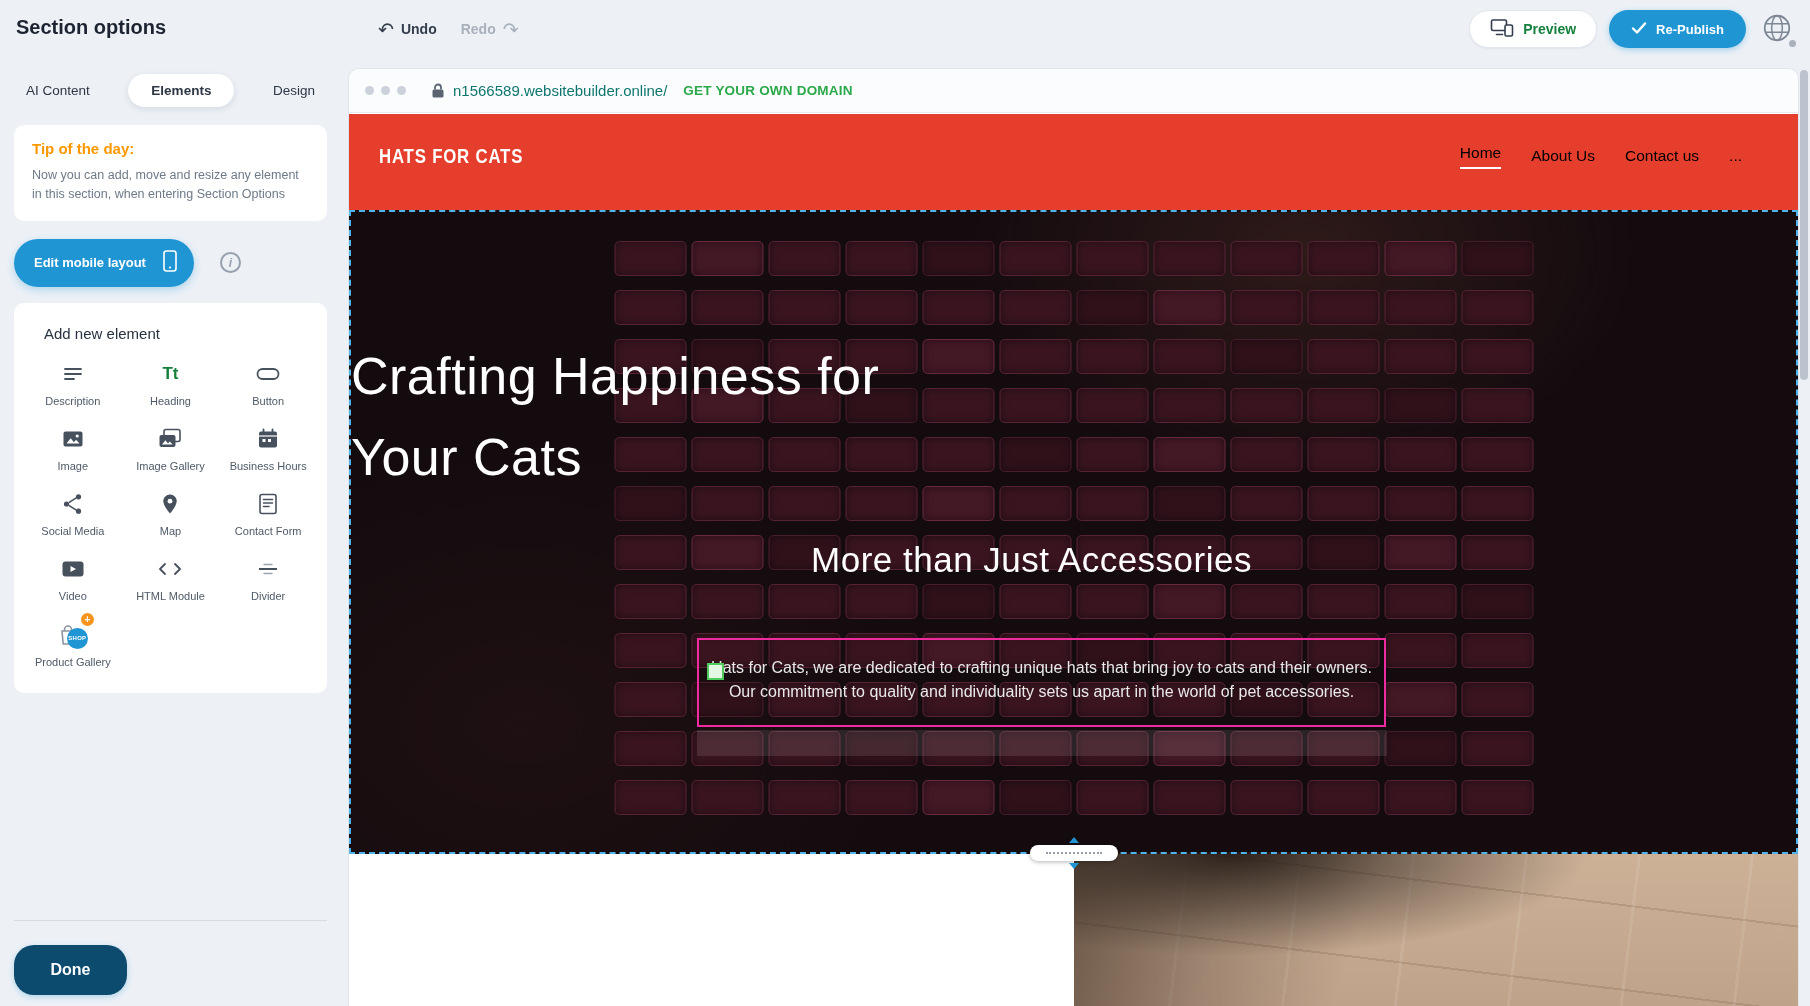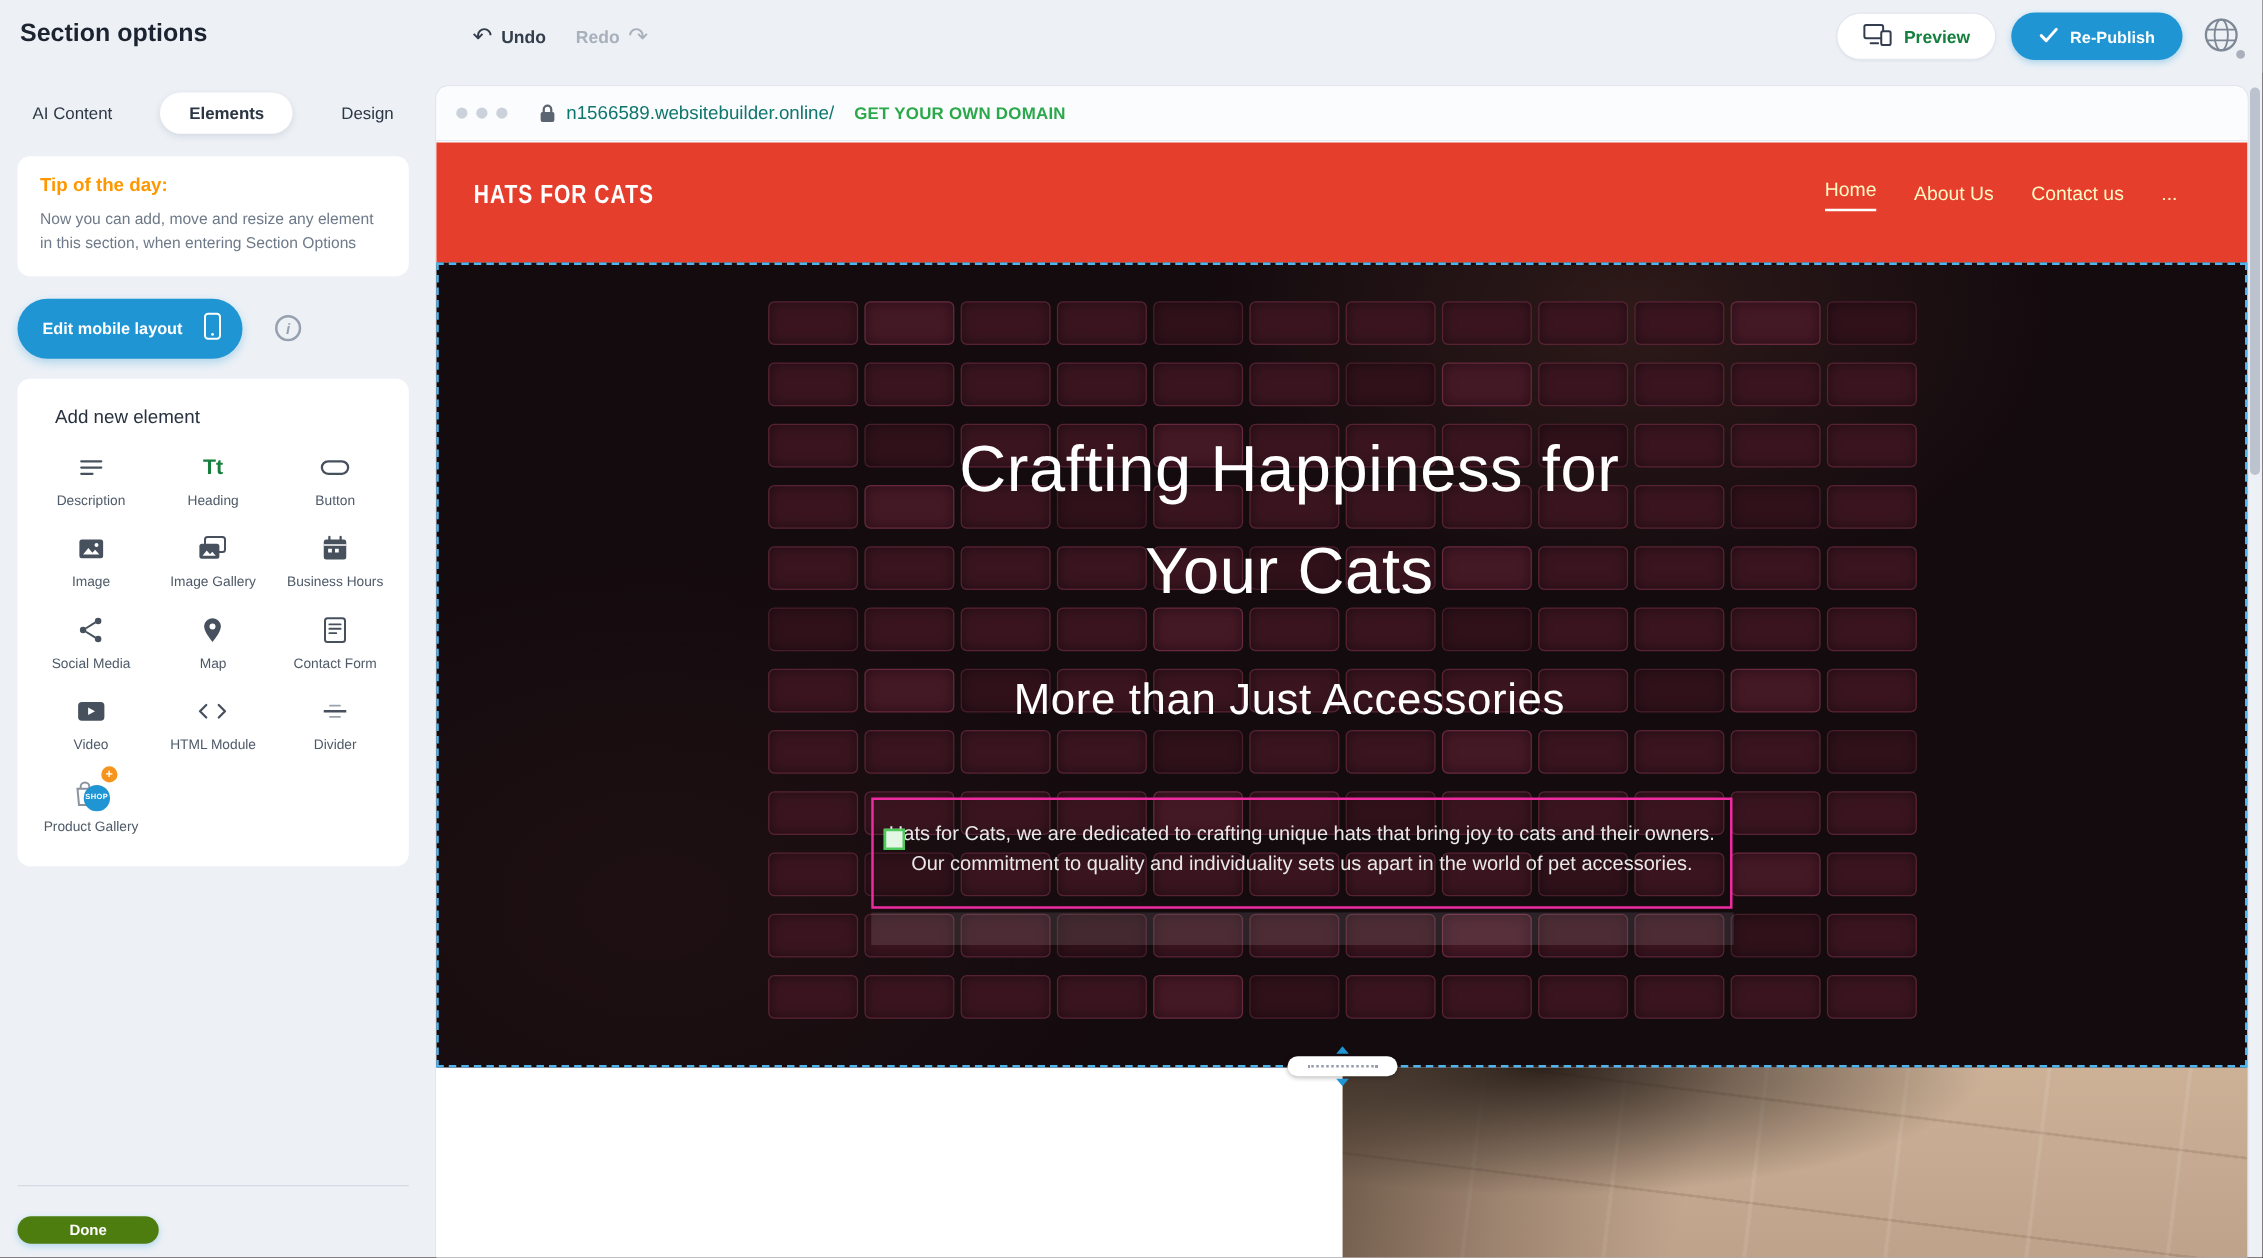--- a/index.html
+++ b/index.html
@@ -51,54 +51,54 @@
   .el-icon.tt { font-size:17px; font-weight:700; color:#15803d; }
   .el-label { font-size:11px; color:#4e5a68; text-align:center; line-height:1.3; }
   .pg-wrap { position:relative; width:36px; height:30px; }
   .pg-wrap svg { position:absolute; left:0; top:2px; }
   .pg-shop { position:absolute; left:12px; top:8px; width:21px; height:21px; border-radius:50%; background:#2095d3;
     color:#fff; font-size:6px; font-weight:700; letter-spacing:.3px; display:flex; align-items:center; justify-content:center; }
   .pg-plus { position:absolute; right:-3px; top:-7px; width:13px; height:13px; border-radius:50%; background:#f7941d;
     color:#fff; font-size:10px; font-weight:700; display:flex; align-items:center; justify-content:center; }
   .sidebar-bottom { position:absolute; left:14px; right:22px; bottom:0; }
   .sb-divider { border:none; border-top:1px solid #d6dbe3; margin:0 0 24px; }
-  .done-btn { width:113px; height:22px; background:#4d7c0f; border-radius:20px; color:#fff; font-weight:700;
-    font-size:12px; margin-bottom:11px; box-shadow:0 2px 6px rgba(32,149,211,.3); }
+  .done-btn { width:113px; height:50px; background:#0c4a6e; border-radius:20px; color:#fff; font-weight:700;
+    font-size:16px; margin-bottom:11px; box-shadow:0 2px 6px rgba(32,149,211,.3); }
 
   
   .main { position:absolute; left:349px; top:58px; right:0; bottom:0; }
   .browser { position:absolute; left:0; top:11px; right:12px; bottom:0; background:#fff;
     border-radius:10px 10px 0 0; overflow:hidden; box-shadow:0 0 0 1px rgba(25,40,70,.05); }
   .chrome { height:44px; background:#fbfcfe; border-bottom:1px solid #e7ebf1; display:flex; align-items:center; padding:0 16px; }
   .win-dot { width:9px; height:9px; border-radius:50%; background:#ccd2db; margin-right:7px; }
   .lock { margin:0 8px 0 18px; display:flex; }
   .url { font-size:15px; color:#0f766e; cursor:text; }
   .domain-cta { font-size:13.5px; font-weight:700; color:#2ba84a; margin-left:16px; letter-spacing:.2px; }
   .viewport { position:absolute; top:45px; left:0; right:0; bottom:0; background:#fff; }
 
   
   .site-header { height:96px; background:#e63e2d; display:flex; align-items:center; padding:0 56px 12px 30px; }
   .logo { color:#fff; font-size:21px; font-weight:700; letter-spacing:1px; transform:scaleX(.8);
     transform-origin:left center; white-space:nowrap; }
   .site-nav { margin-left:auto; display:flex; align-items:center; gap:30px; }
-  .nav-item { color:#fef9c3; font-size:15.5px; cursor:pointer; }
+  .nav-item { color:#000000; font-size:15.5px; cursor:pointer; }
   .nav-item.active { border-bottom:2px solid #fff; padding-bottom:5px; }
 
   .hero { position:relative; height:644px; border:2px dashed #4fb3ec; overflow:visible;
     background:
       radial-gradient(ellipse 480px 320px at 66% 6%, rgba(150,85,65,.20), rgba(0,0,0,0) 70%),
       radial-gradient(ellipse 560px 400px at 12% 80%, rgba(120,60,45,.10), rgba(0,0,0,0) 70%),
       #140b0f; }
   .hero-clip { position:absolute; inset:0; overflow:hidden; }
   .tile-grid { position:absolute; left:50%; transform:translateX(-50%); top:29px; display:grid;
     grid-template-columns:repeat(12,72px); grid-auto-rows:35px; column-gap:5px; row-gap:14px; }
   .tile { background:#3a1520; border:1px solid #572334; border-radius:5px; box-shadow:inset 0 0 10px rgba(0,0,0,.45); }
   .tile:nth-child(9n+2) { filter:brightness(1.18); }
   .tile:nth-child(7n+5) { filter:brightness(.82); }
-  .hero-text { position:absolute; left:0; right:84px; top:124px; text-align:center; color:#fff; }
+  .hero-text { position:absolute; left:0; right:84px; top:124px; color:#fff; }
   .hero-text h1 { margin:0; font-size:52px; font-weight:500; line-height:1.56; letter-spacing:.5px; }
   .hero-text h1 span { display:block; }
   .hero-sub { position:absolute; left:0; right:84px; top:328px; text-align:center; color:#fff; font-size:35px;
     font-weight:400; letter-spacing:.5px; }
   .ghost-bar { position:absolute; left:346px; width:690px; top:518px; height:26px; background:rgba(255,255,255,.10); }
   .pink-box { position:absolute; left:346px; top:426px; width:689px; height:89px; border:2px solid #ee2ba0; }
   .pink-box .para { margin:16px 0 0; text-align:center; color:#e9e9e9; font-size:16px; line-height:1.5; }
   .para span { display:block; }
   .green-handle { position:absolute; left:8px; top:23px; width:17px; height:17px; background:#e4f6e4;
     border:2px solid #4ec95b; }

